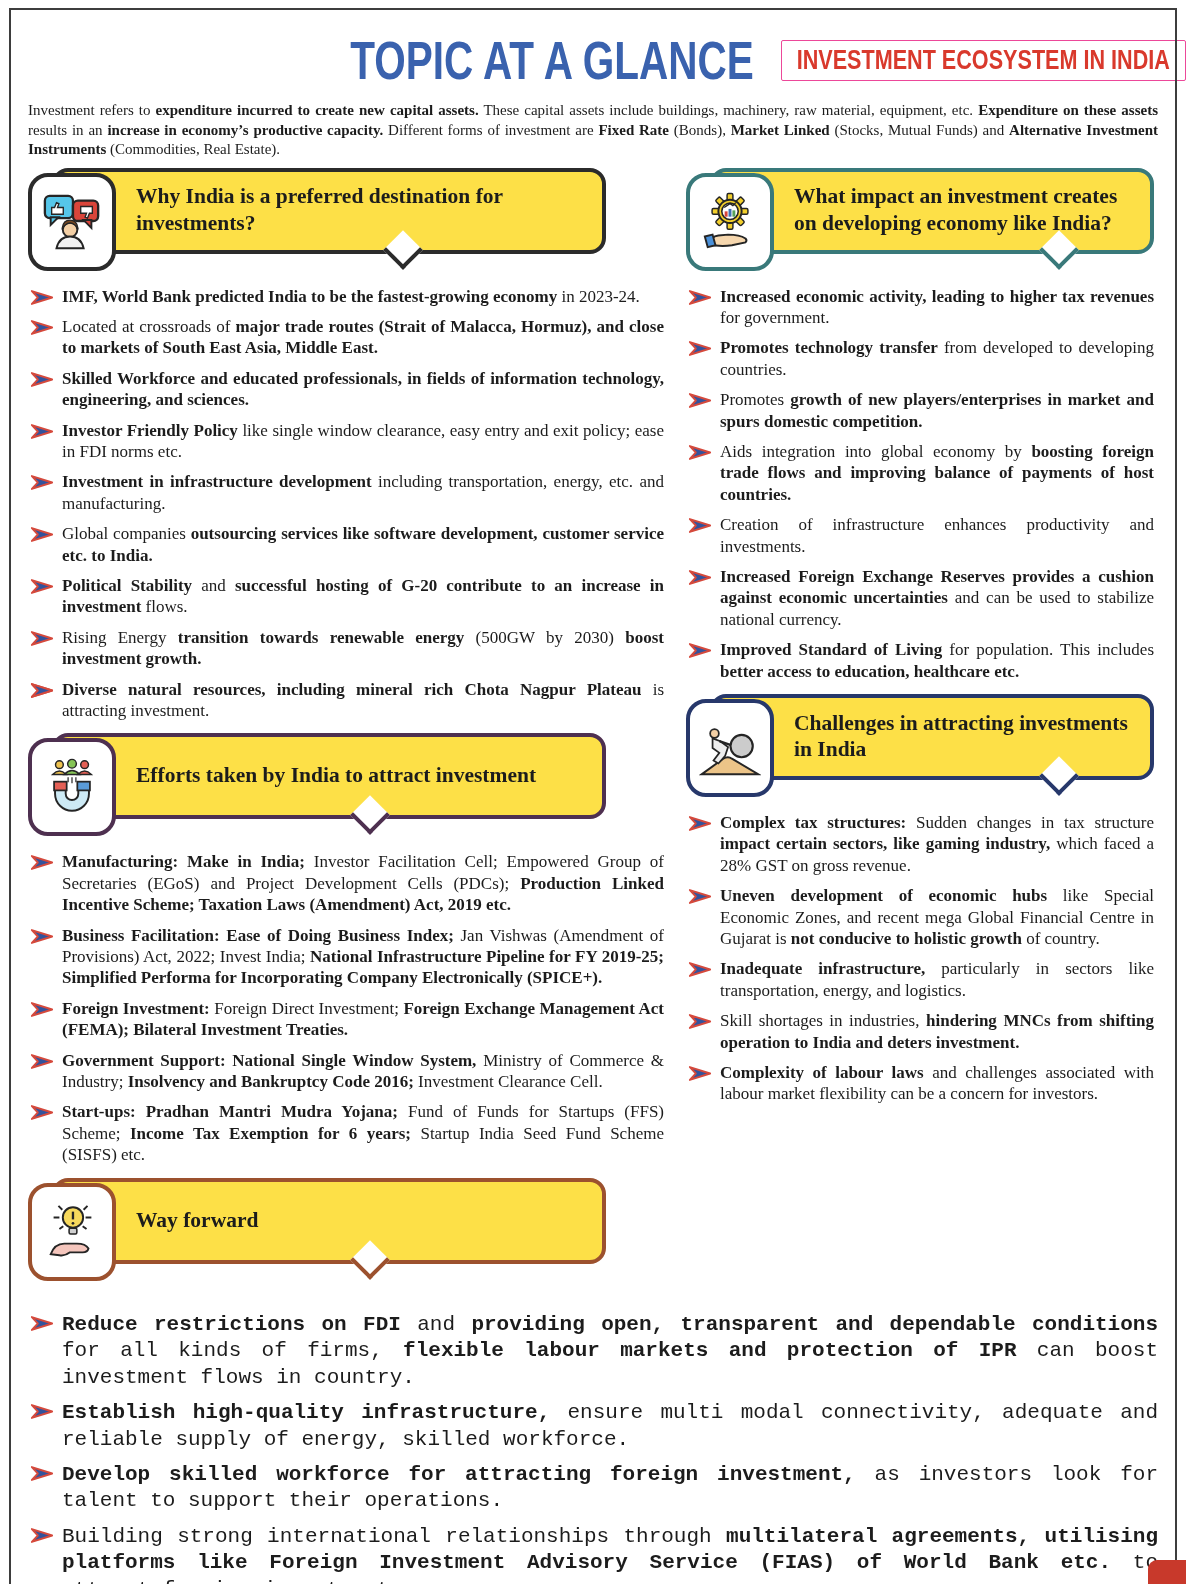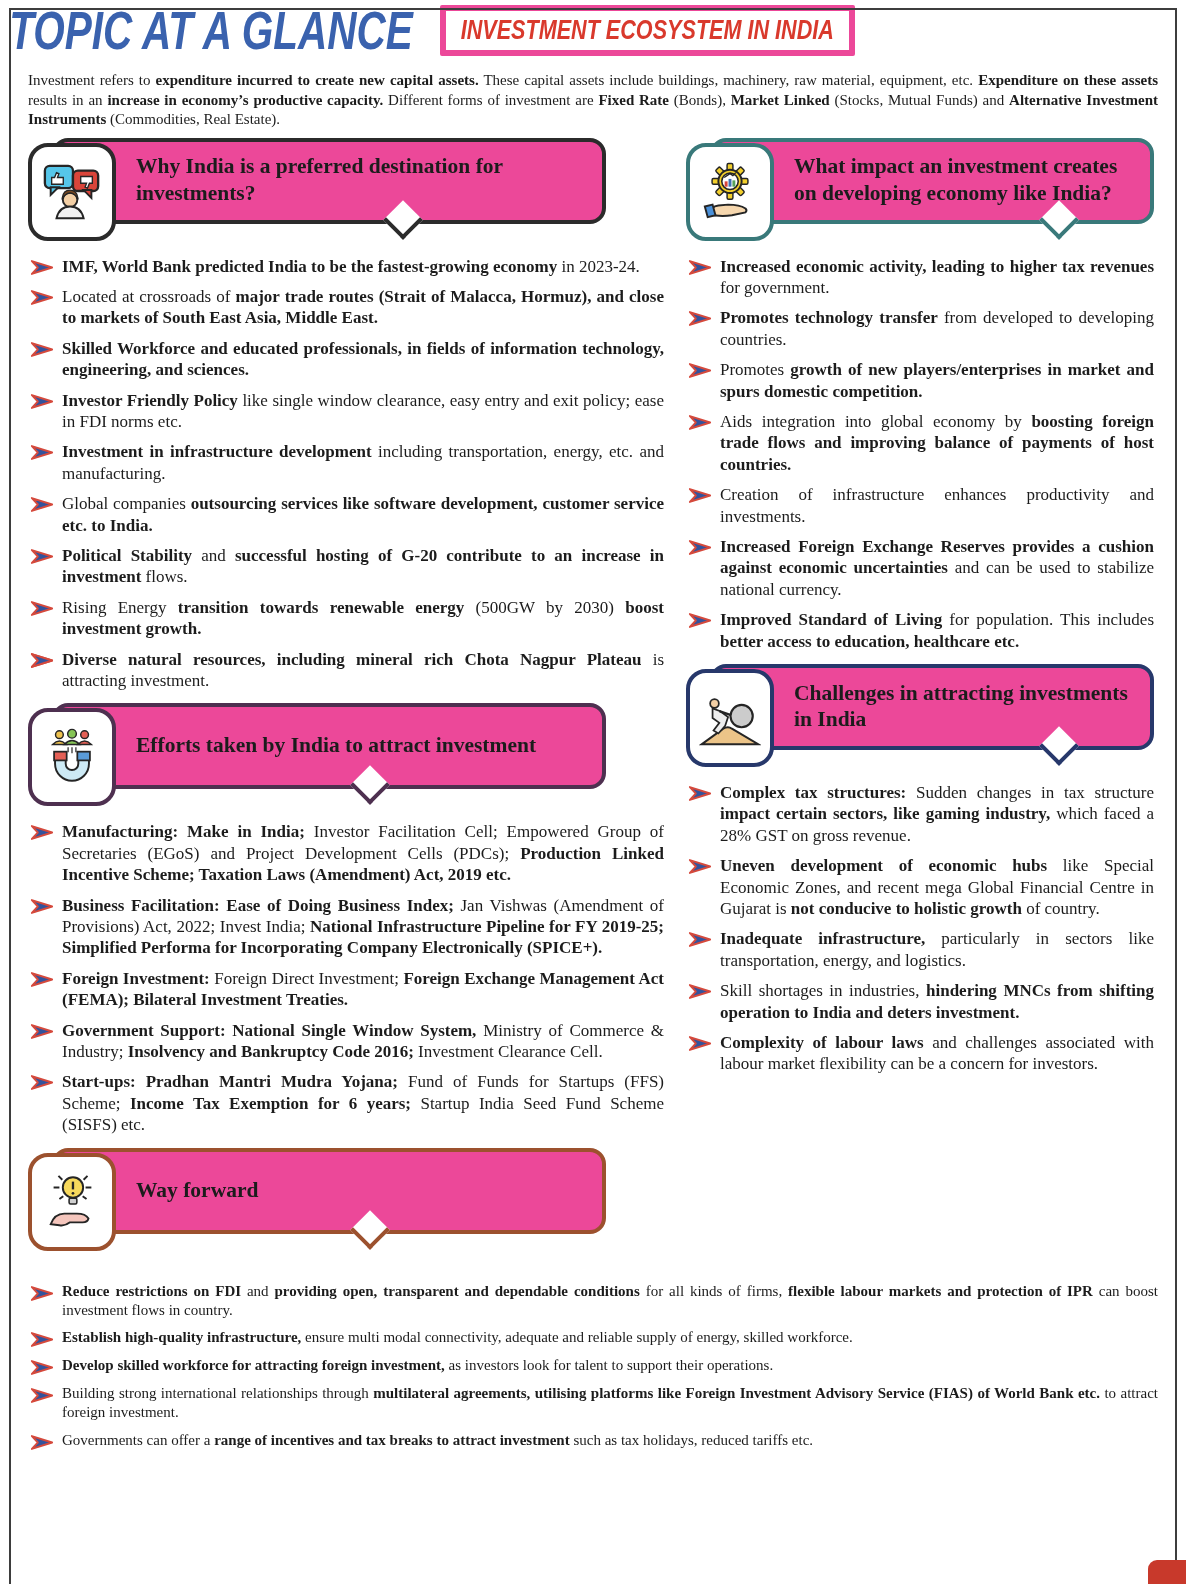--- a/index.html
+++ b/index.html
@@ -2,51 +2,51 @@
 <html><head>
 <meta charset="utf-8">
 <style>
   html,body{margin:0;padding:0;}
   body{
     width:1186px;height:1584px;position:relative;overflow:hidden;background:#fff;
     font-family:"Liberation Serif", serif;color:#1c1c1c;
   }
   .frame{position:absolute;top:8px;left:9px;right:9px;height:1640px;border:2.5px solid #3d3d3d;border-bottom:none;pointer-events:none;}
   
-  .header{display:flex;justify-content:flex-start;align-items:center;gap:18px;margin-top:2px;height:56px;font-style:italic;}
+  .header{display:flex;justify-content:flex-end;align-items:center;gap:18px;margin-top:32px;height:56px;}
   .main-title{font-family:"Liberation Sans",sans-serif;font-weight:bold;font-size:54px;line-height:1;
     display:inline-block;white-space:nowrap;transform:scaleX(.75);margin:0 -58px;letter-spacing:0;}
-  .subtitle-box{border:6px solid #ec4899;padding:6px 8px;border-radius:2px;}
+  .subtitle-box{border:1px solid #ec4899;padding:6px 8px;border-radius:2px;}
   .subtitle{font-family:"Liberation Sans",sans-serif;font-weight:bold;font-size:27px;line-height:1;
     display:inline-block;white-space:nowrap;transform:scaleX(.8);margin:0 -40px;}
   
   .intro{margin:13px 28px 8px;font-size:15px;line-height:1.3;text-align:justify;}
   
   .columns{display:flex;margin:4px 28px 0;gap:22px;}
   .col-left{width:636px;flex:none;}
   .col-right{width:468px;flex:none;}
   
   .sec-head{position:relative;min-height:92px;margin:0 0 26px 0;}
   .head-box{position:relative;margin-left:24px;min-height:86px;border:4px solid var(--c,#333);
-    border-radius:16px;background:#ec4899;box-sizing:border-box;display:flex;align-items:center;
+    border-radius:16px;background:#fde047;box-sizing:border-box;display:flex;align-items:center;
     padding:8px 14px 10px 80px;}
   .col-left .head-box{margin-right:58px;}
   .head-title{font-weight:bold;font-size:21.5px;line-height:1.22;}
   .tail{position:absolute;bottom:-14px;width:24px;height:24px;background:#fff;
     border-right:4px solid var(--c,#333);border-bottom:4px solid var(--c,#333);transform:rotate(45deg);}
   .icon-frame{position:absolute;left:0;top:5px;width:88px;height:98px;border:4px solid var(--c,#333);
     border-radius:20px;background:#fff;box-sizing:border-box;display:flex;align-items:center;justify-content:center;z-index:2;}
   .mt{}
   
   ul.bullets{list-style:none;margin:10px 0 12px 0;padding:0;}
   .bullets li{position:relative;padding-left:34px;margin-bottom:9px;text-align:justify;
     font-size:17px;line-height:1.26;}
   .bullets li .arrow{position:absolute;left:2px;top:3px;}
   ul.bottom{margin:16px 28px 0;}
-  ul.bottom li{font-size:15px;margin-bottom:9px;}
+  ul.bottom li{font-size:21px;margin-bottom:9px;font-family:Liberation Mono, monospace;}
   .corner-badge{position:absolute;right:-10px;bottom:-12px;width:48px;height:36px;background:#c8392b;border-radius:9px;}
 </style>
 </head>
 <body>
 
 <div class="frame"></div>
 
 <header class="header">
   <span class="main-title" style="color: rgb(58, 98, 174);">TOPIC AT A GLANCE</span>
   <span class="subtitle-box"><span class="subtitle" style="color: rgb(217, 57, 44);">INVESTMENT ECOSYSTEM IN INDIA</span></span>

